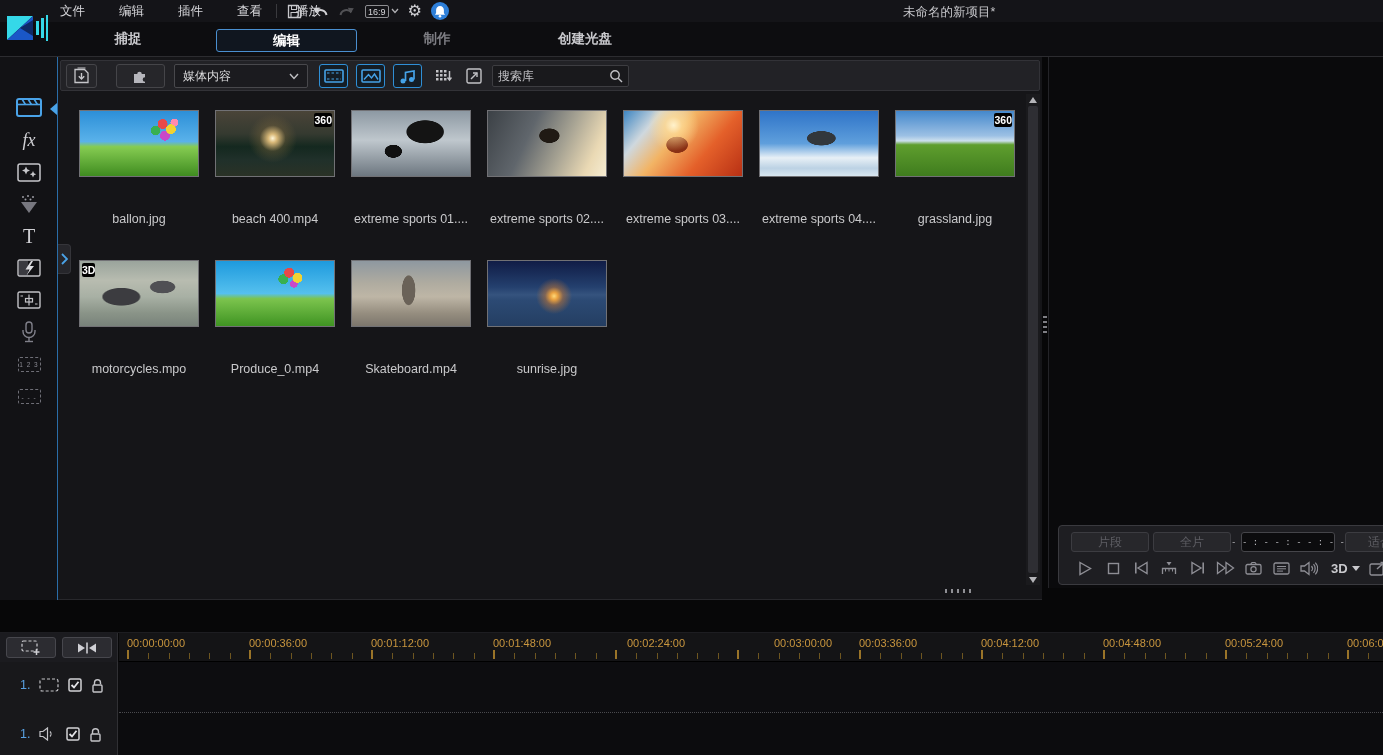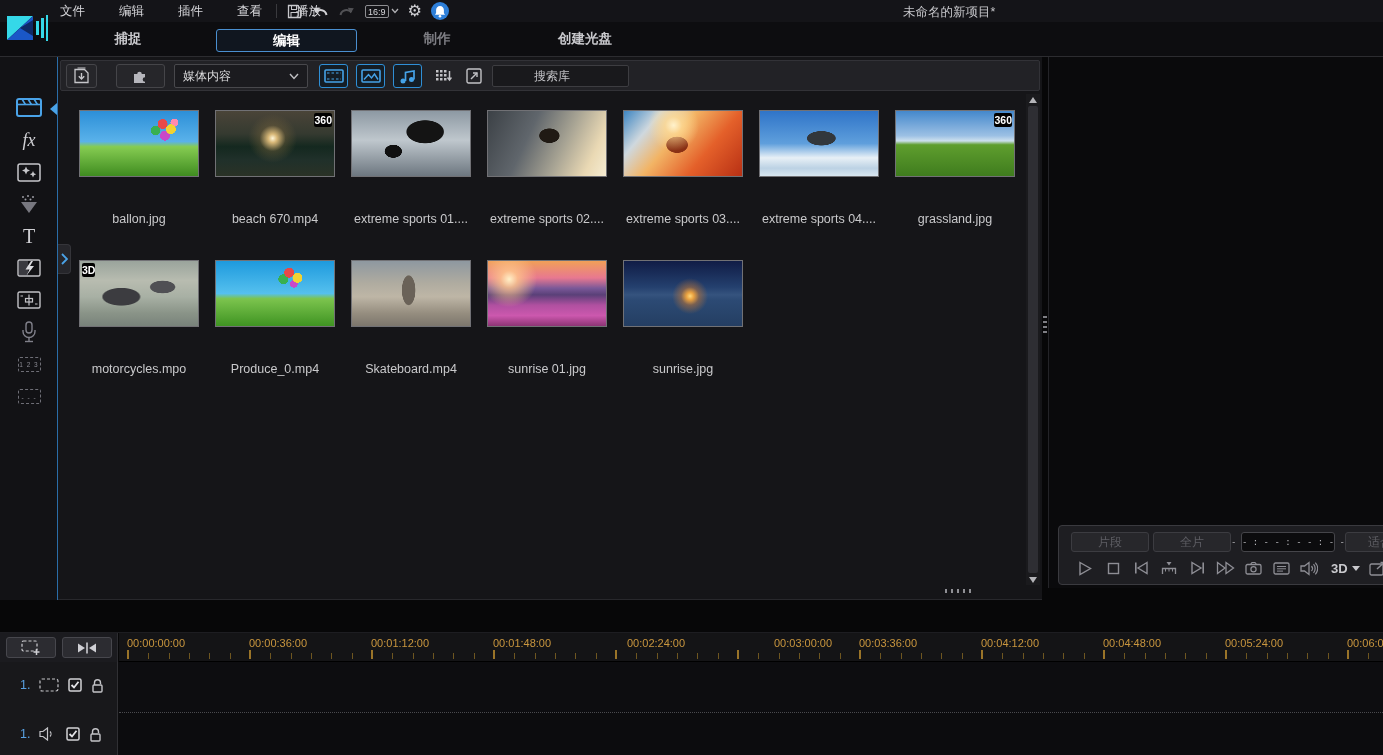--- a/index.html
+++ b/index.html
@@ -54,21 +54,21 @@
                   border-radius:2px; display:flex; align-items:center; font-size:12px; color:#dcdcde; padding:0 8px; cursor:pointer; }
   .lib-dropdown .dd-label { flex:1; }
   .fbtn { position:absolute; top:3px; width:29px; height:24px; border:1px solid #2f8fd6; border-radius:3px; background:#141d25;
           display:flex; align-items:center; justify-content:center; cursor:pointer; }
   .f-video { left:258px; } .f-photo { left:295px; } .f-music { left:332px; }
   .ibtn { position:absolute; top:5px; width:22px; height:20px; display:flex; align-items:center; justify-content:center; cursor:pointer; }
   .i-grid { left:371px; } .i-expand { left:402px; }
   .lib-search { position:absolute; left:431px; top:4px; width:137px; height:22px; background:#19191c; border:1px solid #3d3d41;
                 border-radius:2px; display:flex; align-items:center; padding:0 5px; }
   .lib-search input { flex:1; background:transparent; border:none; outline:none; color:#c4b5fd; font-size:12px; width:100px;
-                      font-family:inherit;margin-left:36px; }
+                      font-family:inherit; }
   .lib-search input::placeholder { color:#c2c2c6; opacity:1; }
 
   .media-grid { position:absolute; left:13px; top:53px; width:958px; display:flex; flex-wrap:wrap; }
   .media-item { width:136px; margin-bottom:34px; display:flex; flex-direction:column; align-items:center; cursor:pointer; }
   .thumb { position:relative; width:120px; height:67px; border:1px solid #717175; }
   .badge { position:absolute; top:2px; right:2px; background:#000; color:#fff; font-size:10.5px; font-weight:bold;
            padding:0 0; border-radius:2px; line-height:14px; }
   .badge.tl { right:auto; left:2px; }
   .fname { margin-top:35px; font-size:12.5px; color:#c9c9cb; max-width:134px; white-space:nowrap; overflow:hidden; text-align:center; }
 
@@ -361,21 +361,21 @@
 
     <div class="media-grid">
         <div class="media-item">
           <div class="thumb th-ballon"></div>
           <div class="fname">ballon.jpg</div>
         </div>
         <div class="media-item">
           <div class="thumb th-beach">
             <span class="badge">360</span>
           </div>
-          <div class="fname">beach 670.mp4</div>
+          <div class="fname">beach 400.mp4</div>
         </div>
         <div class="media-item">
           <div class="thumb th-es01"></div>
           <div class="fname">extreme sports 01....</div>
         </div>
         <div class="media-item">
           <div class="thumb th-es02"></div>
           <div class="fname">extreme sports 02....</div>
         </div>
         <div class="media-item">
@@ -398,24 +398,20 @@
           </div>
           <div class="fname">motorcycles.mpo</div>
         </div>
         <div class="media-item">
           <div class="thumb th-produce"></div>
           <div class="fname">Produce_0.mp4</div>
         </div>
         <div class="media-item">
           <div class="thumb th-skateboard"></div>
           <div class="fname">Skateboard.mp4</div>
-        </div>
-        <div class="media-item">
-          <div class="thumb th-sunrise01"></div>
-          <div class="fname">sunrise 01.jpg</div>
         </div>
         <div class="media-item">
           <div class="thumb th-sunrise"></div>
           <div class="fname">sunrise.jpg</div>
         </div>
       </div>
 
     <div class="scrollbar">
       <div class="sb-up">
           <div class="tri-up"></div>

